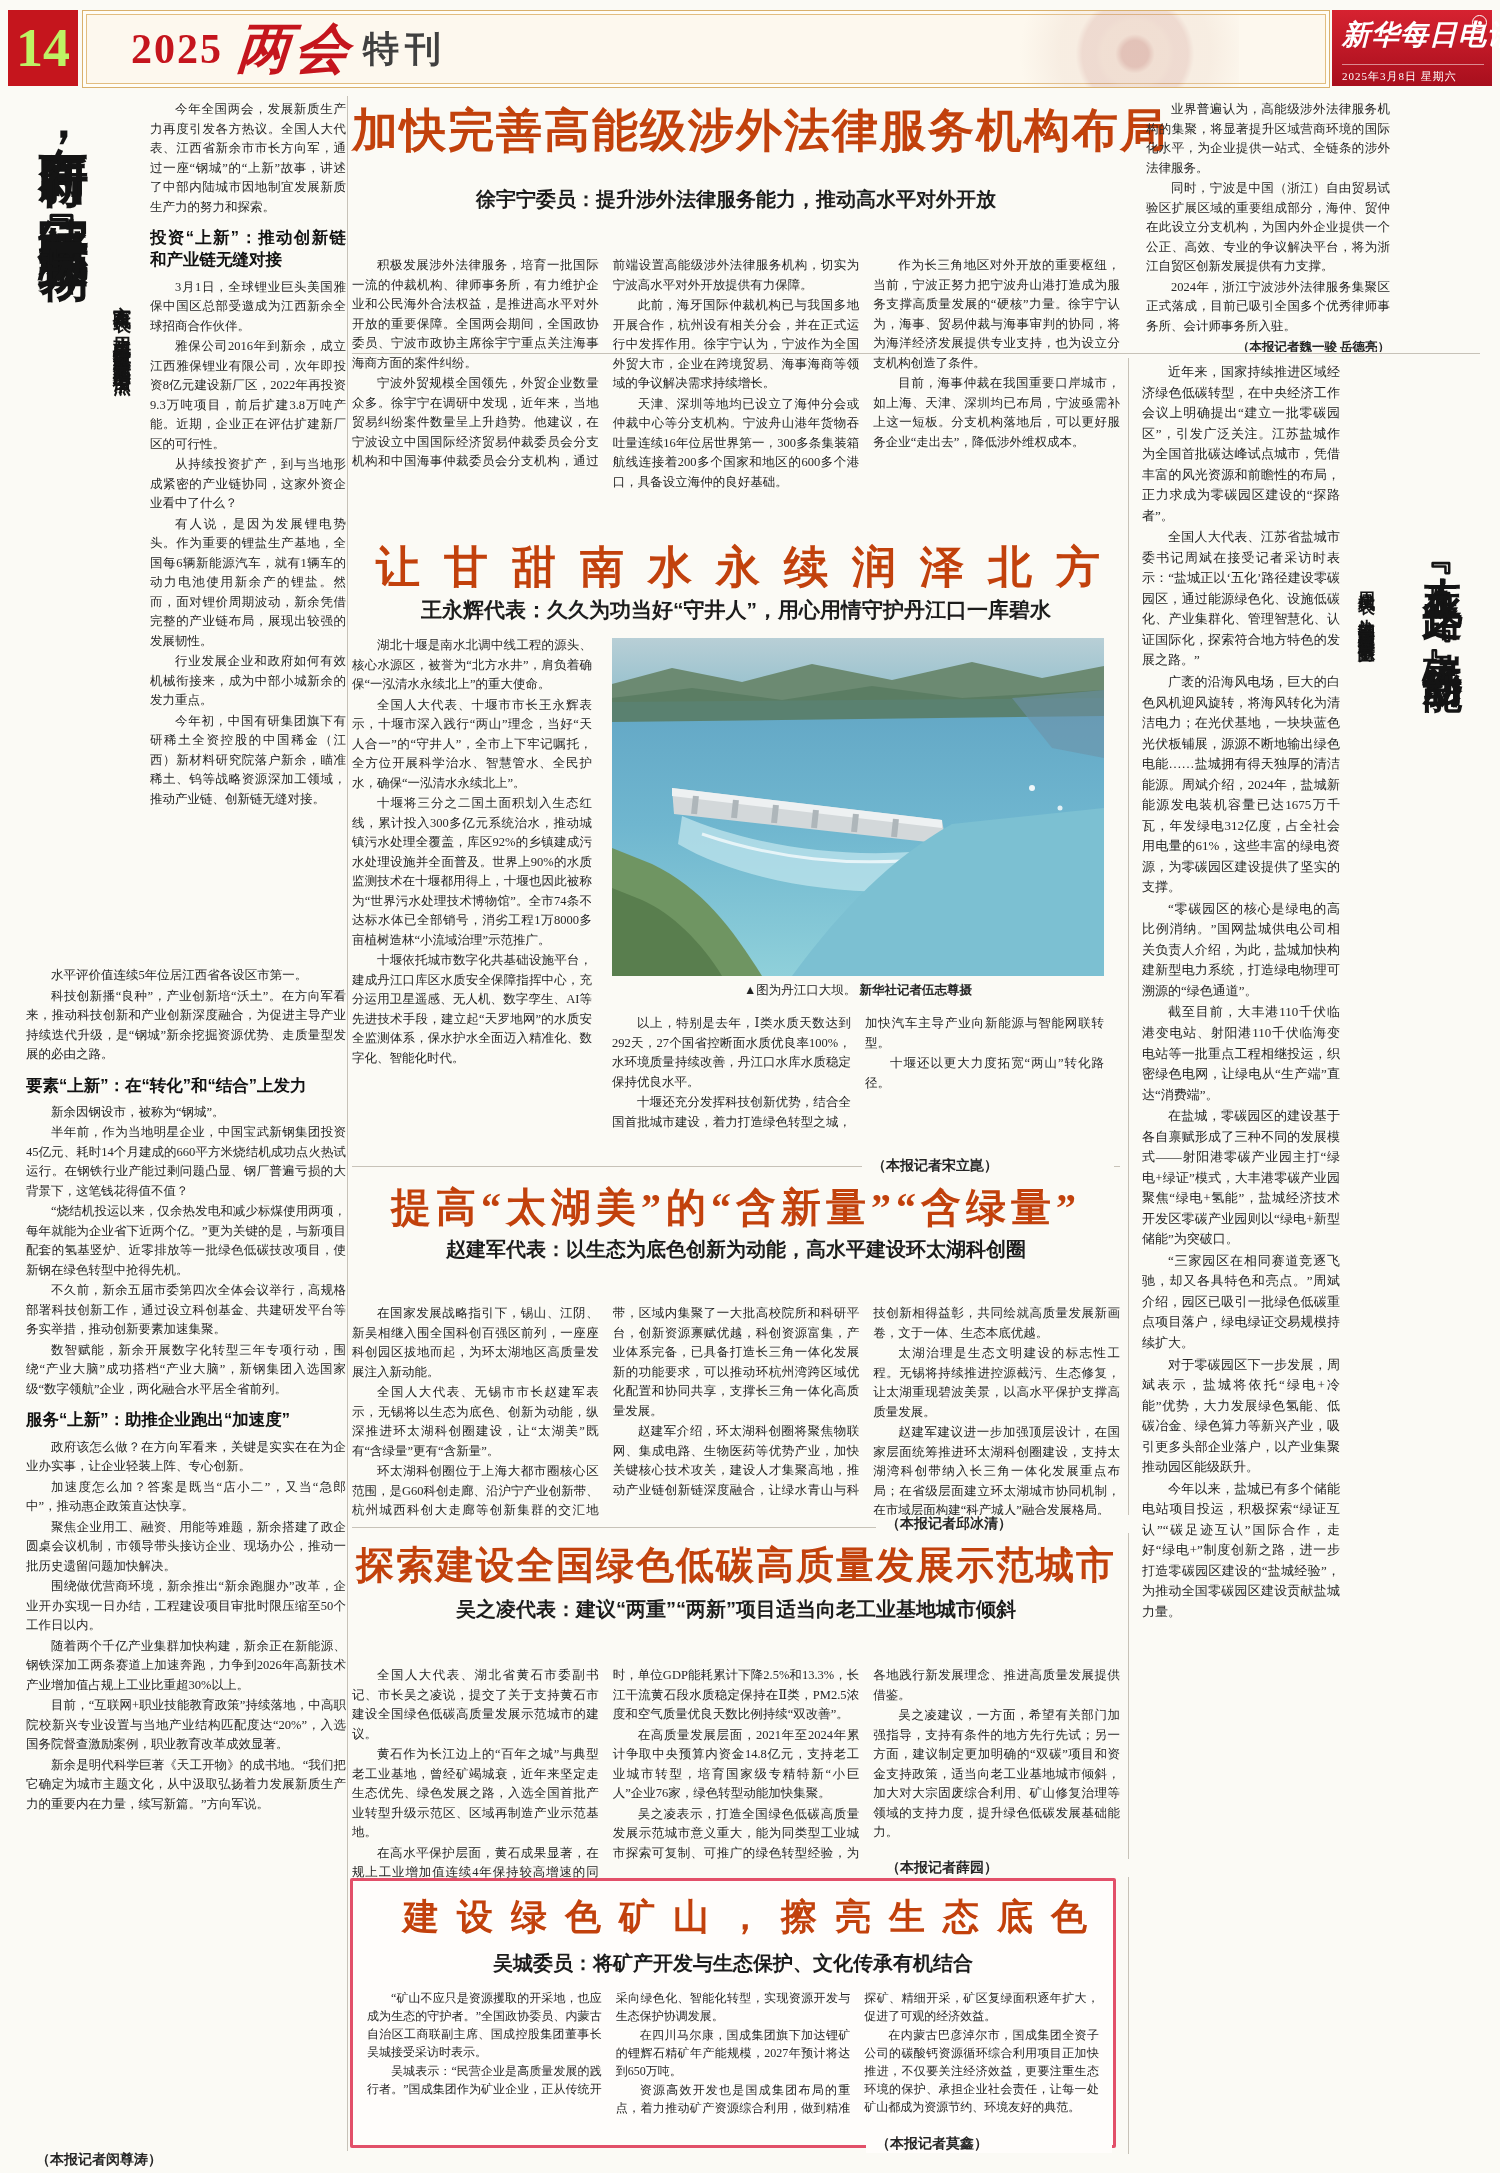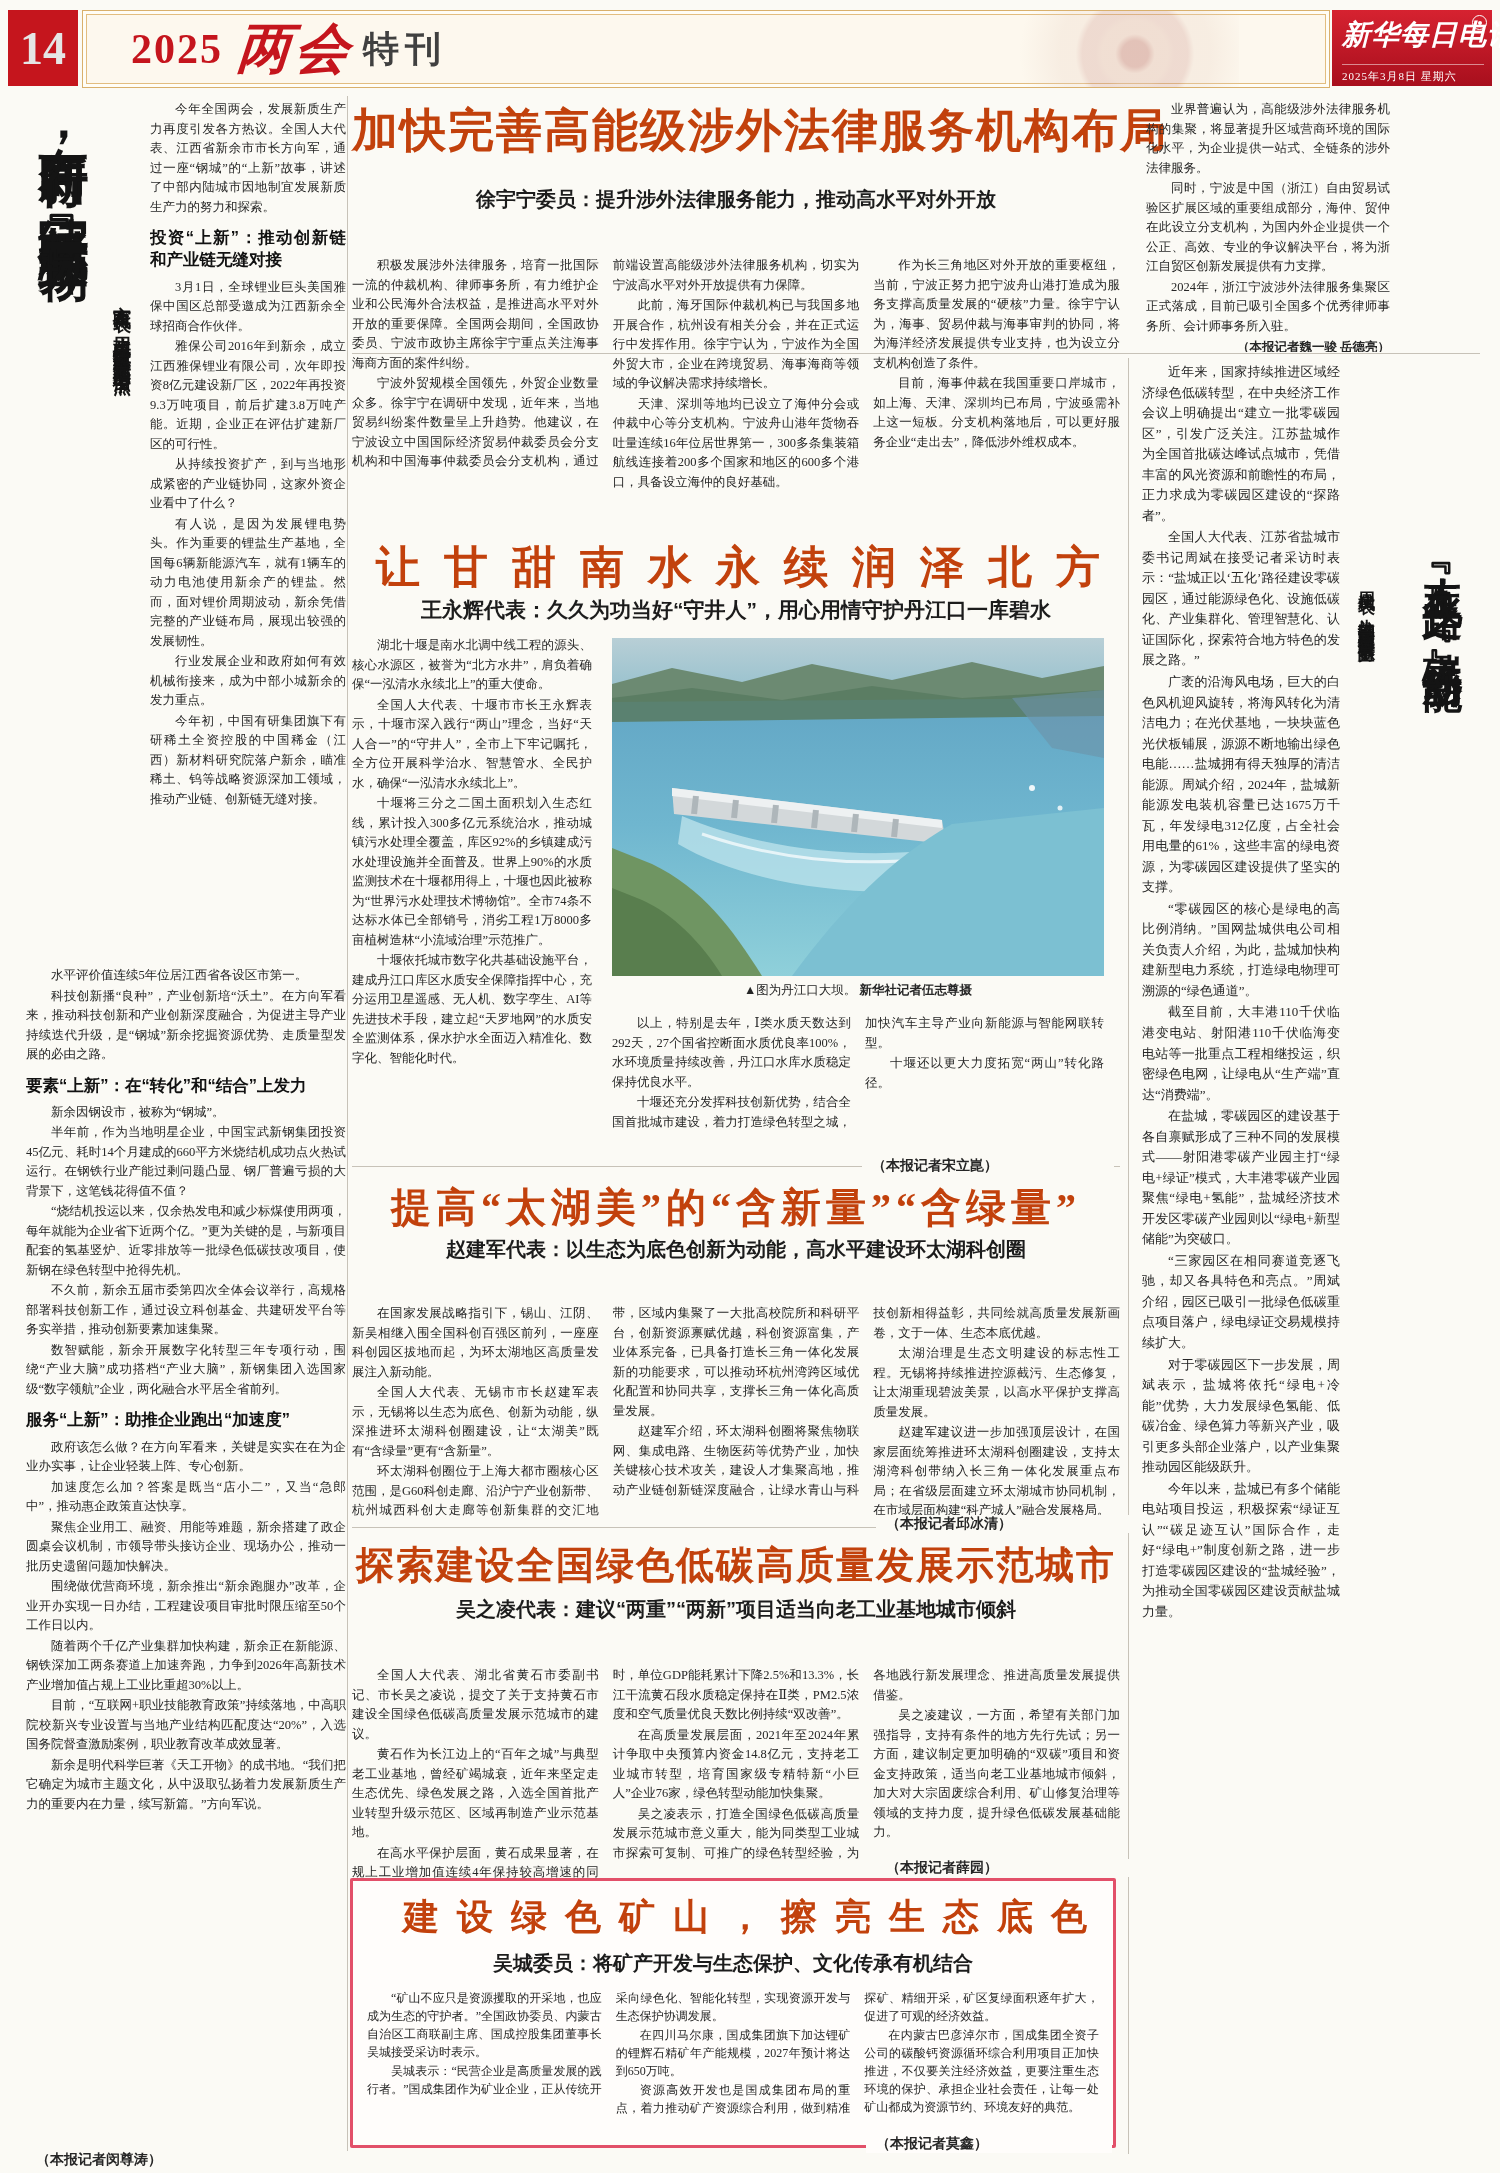--- a/index.html
+++ b/index.html
@@ -1,21 +1,21 @@
 <!DOCTYPE html>
 <html><head>
 <meta charset="utf-8">
 <style>
   html,body{margin:0;padding:0;}
   body{width:1500px;height:2173px;position:relative;background:#fbfaf5;
        font-family:"Liberation Serif","DejaVu Serif",serif;color:#262626;overflow:hidden;}
   .abs{position:absolute;}
   
-  .pagenum{left:8px;top:10px;width:70px;height:76px;background:#c5151d;color:#e5e5e5;
-           display:flex;align-items:center;justify-content:center;font-size:46px;font-weight:700;}
+  .pagenum{left:8px;top:10px;width:70px;height:76px;background:#c5151d;color:#bef264;
+           display:flex;align-items:center;justify-content:center;font-size:54px;font-weight:700;}
   .banner{left:82px;top:10px;width:1246px;height:76px;background:#fdf8ee;
           border:1px solid #d9b06c;box-shadow:inset 0 0 0 3px #fffdf6,inset 0 0 0 4px #e2bd80;
           display:flex;align-items:center;overflow:hidden;}
   .banner .yr{font-size:42px;font-weight:700;color:#c5151d;margin-left:48px;letter-spacing:2px;}
   .banner .hui{font-size:54px;font-weight:700;color:#c5151d;margin-left:14px;
                font-style:italic;transform:skewX(-4deg);letter-spacing:4px;}
   .banner .tk{font-size:36px;font-weight:700;color:#404040;margin-left:10px;letter-spacing:6px;
               font-family:"Liberation Sans","DejaVu Sans",sans-serif;}
   .rose{position:absolute;right:90px;top:-10px;width:260px;height:96px;
         background:radial-gradient(circle at 60% 55%,rgba(205,150,140,.55) 0 8%,rgba(222,185,170,.4) 12% 20%,rgba(205,150,140,.3) 24% 32%,rgba(230,205,190,.25) 36% 46%,transparent 70%);}

